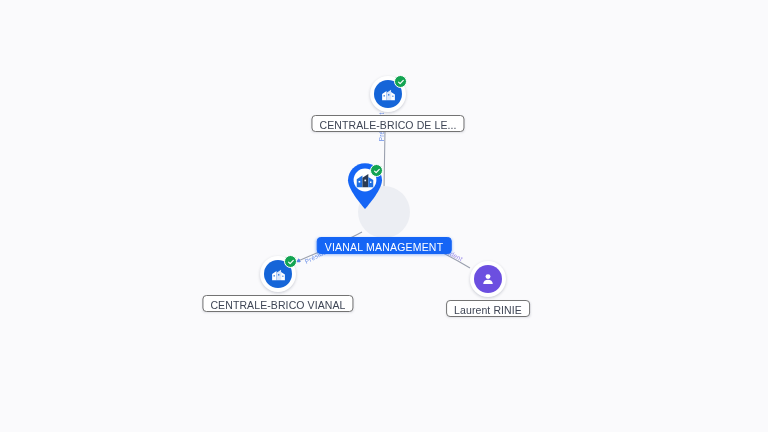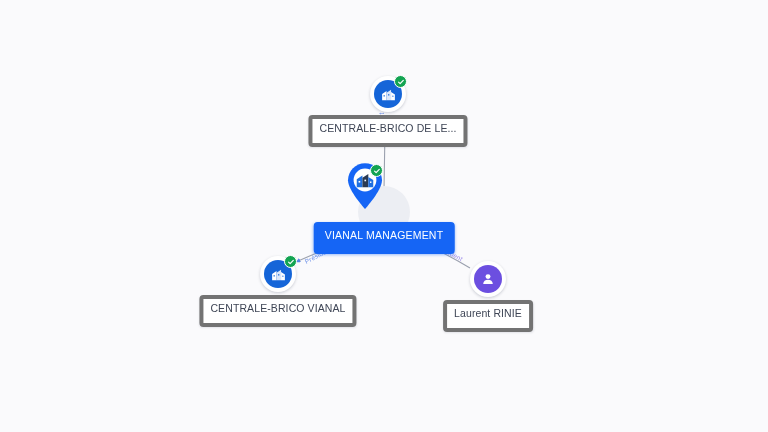--- a/index.html
+++ b/index.html
@@ -124,24 +124,24 @@
   }
   .badge-check svg { display: block; }
 
   
   .node-label {
     position: absolute;
     transform: translateX(-50%);
     white-space: nowrap;
     font-size: 10.5px;
     line-height: 1;
-    padding: 4px 7px 9px 7px;
+    padding: 4px 7px 0 7px;
     border-radius: 4px;
     background: #ffffff;
-    border: 4px solid #737373;
+    border: 1px solid #737373;
     color: #3e4555;
     box-shadow: 0 1px 2px rgba(30,40,70,0.10);
     letter-spacing: 0.1px;
   }
   .node-label.selected {
     background: #1565f5;
     border-color: #1565f5;
     color: #ffffff;
     box-shadow: 0 1px 3px rgba(21,101,245,0.40);
     letter-spacing: 0.2px;
@@ -229,21 +229,21 @@
             <rect x="17.4" y="13.6" width="1.6" height="1.6" fill="#ffffff"></rect>
           </svg>
         </div>
         <div class="badge-check" style="right:1px; top:2px;">
           <svg width="8" height="8" viewBox="0 0 12 12">
             <path d="M2.4 6.2 L4.7 8.4 L9.4 3.5" stroke="#ffffff" stroke-width="1.8" fill="none" stroke-linecap="round" stroke-linejoin="round"></path>
           </svg>
         </div>
       </div>
     </div>
-    <div class="node-label selected" style="left:0; top:10px;">VIANAL MANAGEMENT</div>
+    <div class="node-label selected" style="left:0; top:25px;">VIANAL MANAGEMENT</div>
   </div>
 
   <div class="node" style="left:278px; top:274px;">
     <div class="node-visual" style="left:0; top:0;">
       <div class="circle-node">
         <div class="inner-disc">
           <svg width="17" height="17" viewBox="0 0 24 24" fill="none">
             <path d="M3 20V11.2L9.2 7.2V20" fill="#ffffff"></path>
             <path d="M9.2 20V9.6L15.6 5.4V20" fill="#dbe7fa"></path>
             <path d="M15.6 20V8.6L21 11.9V20" fill="#ffffff"></path>

